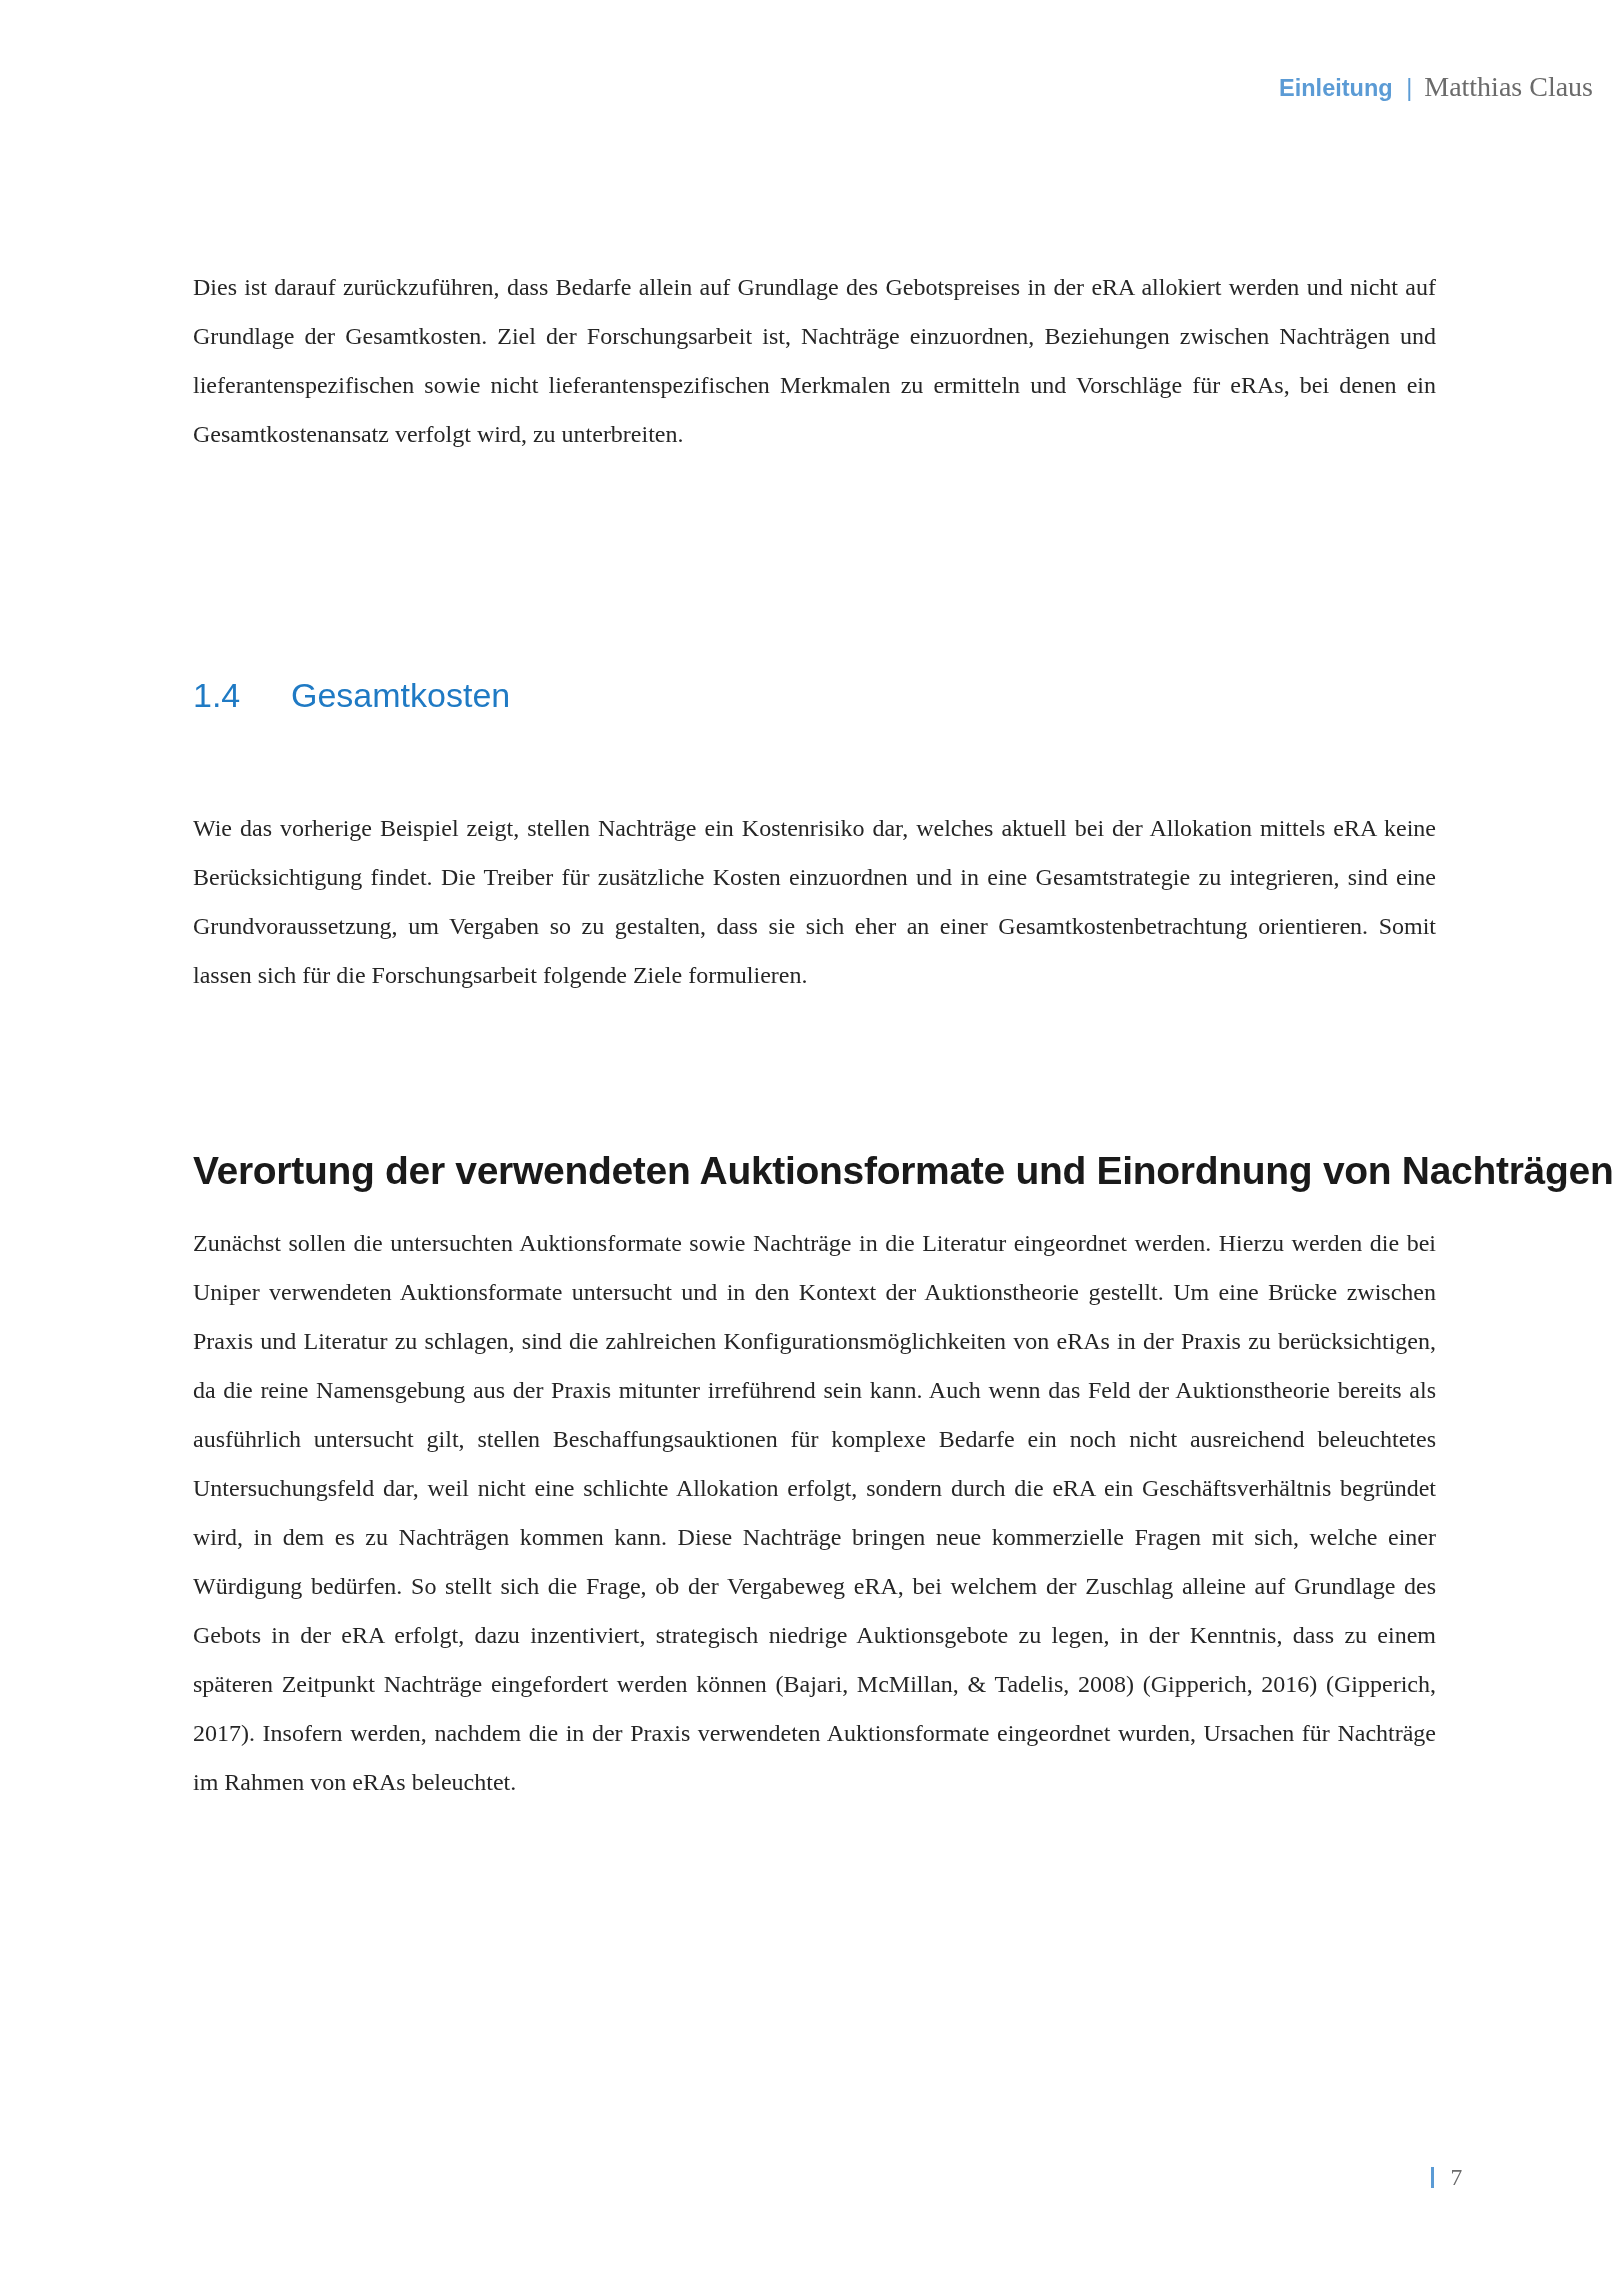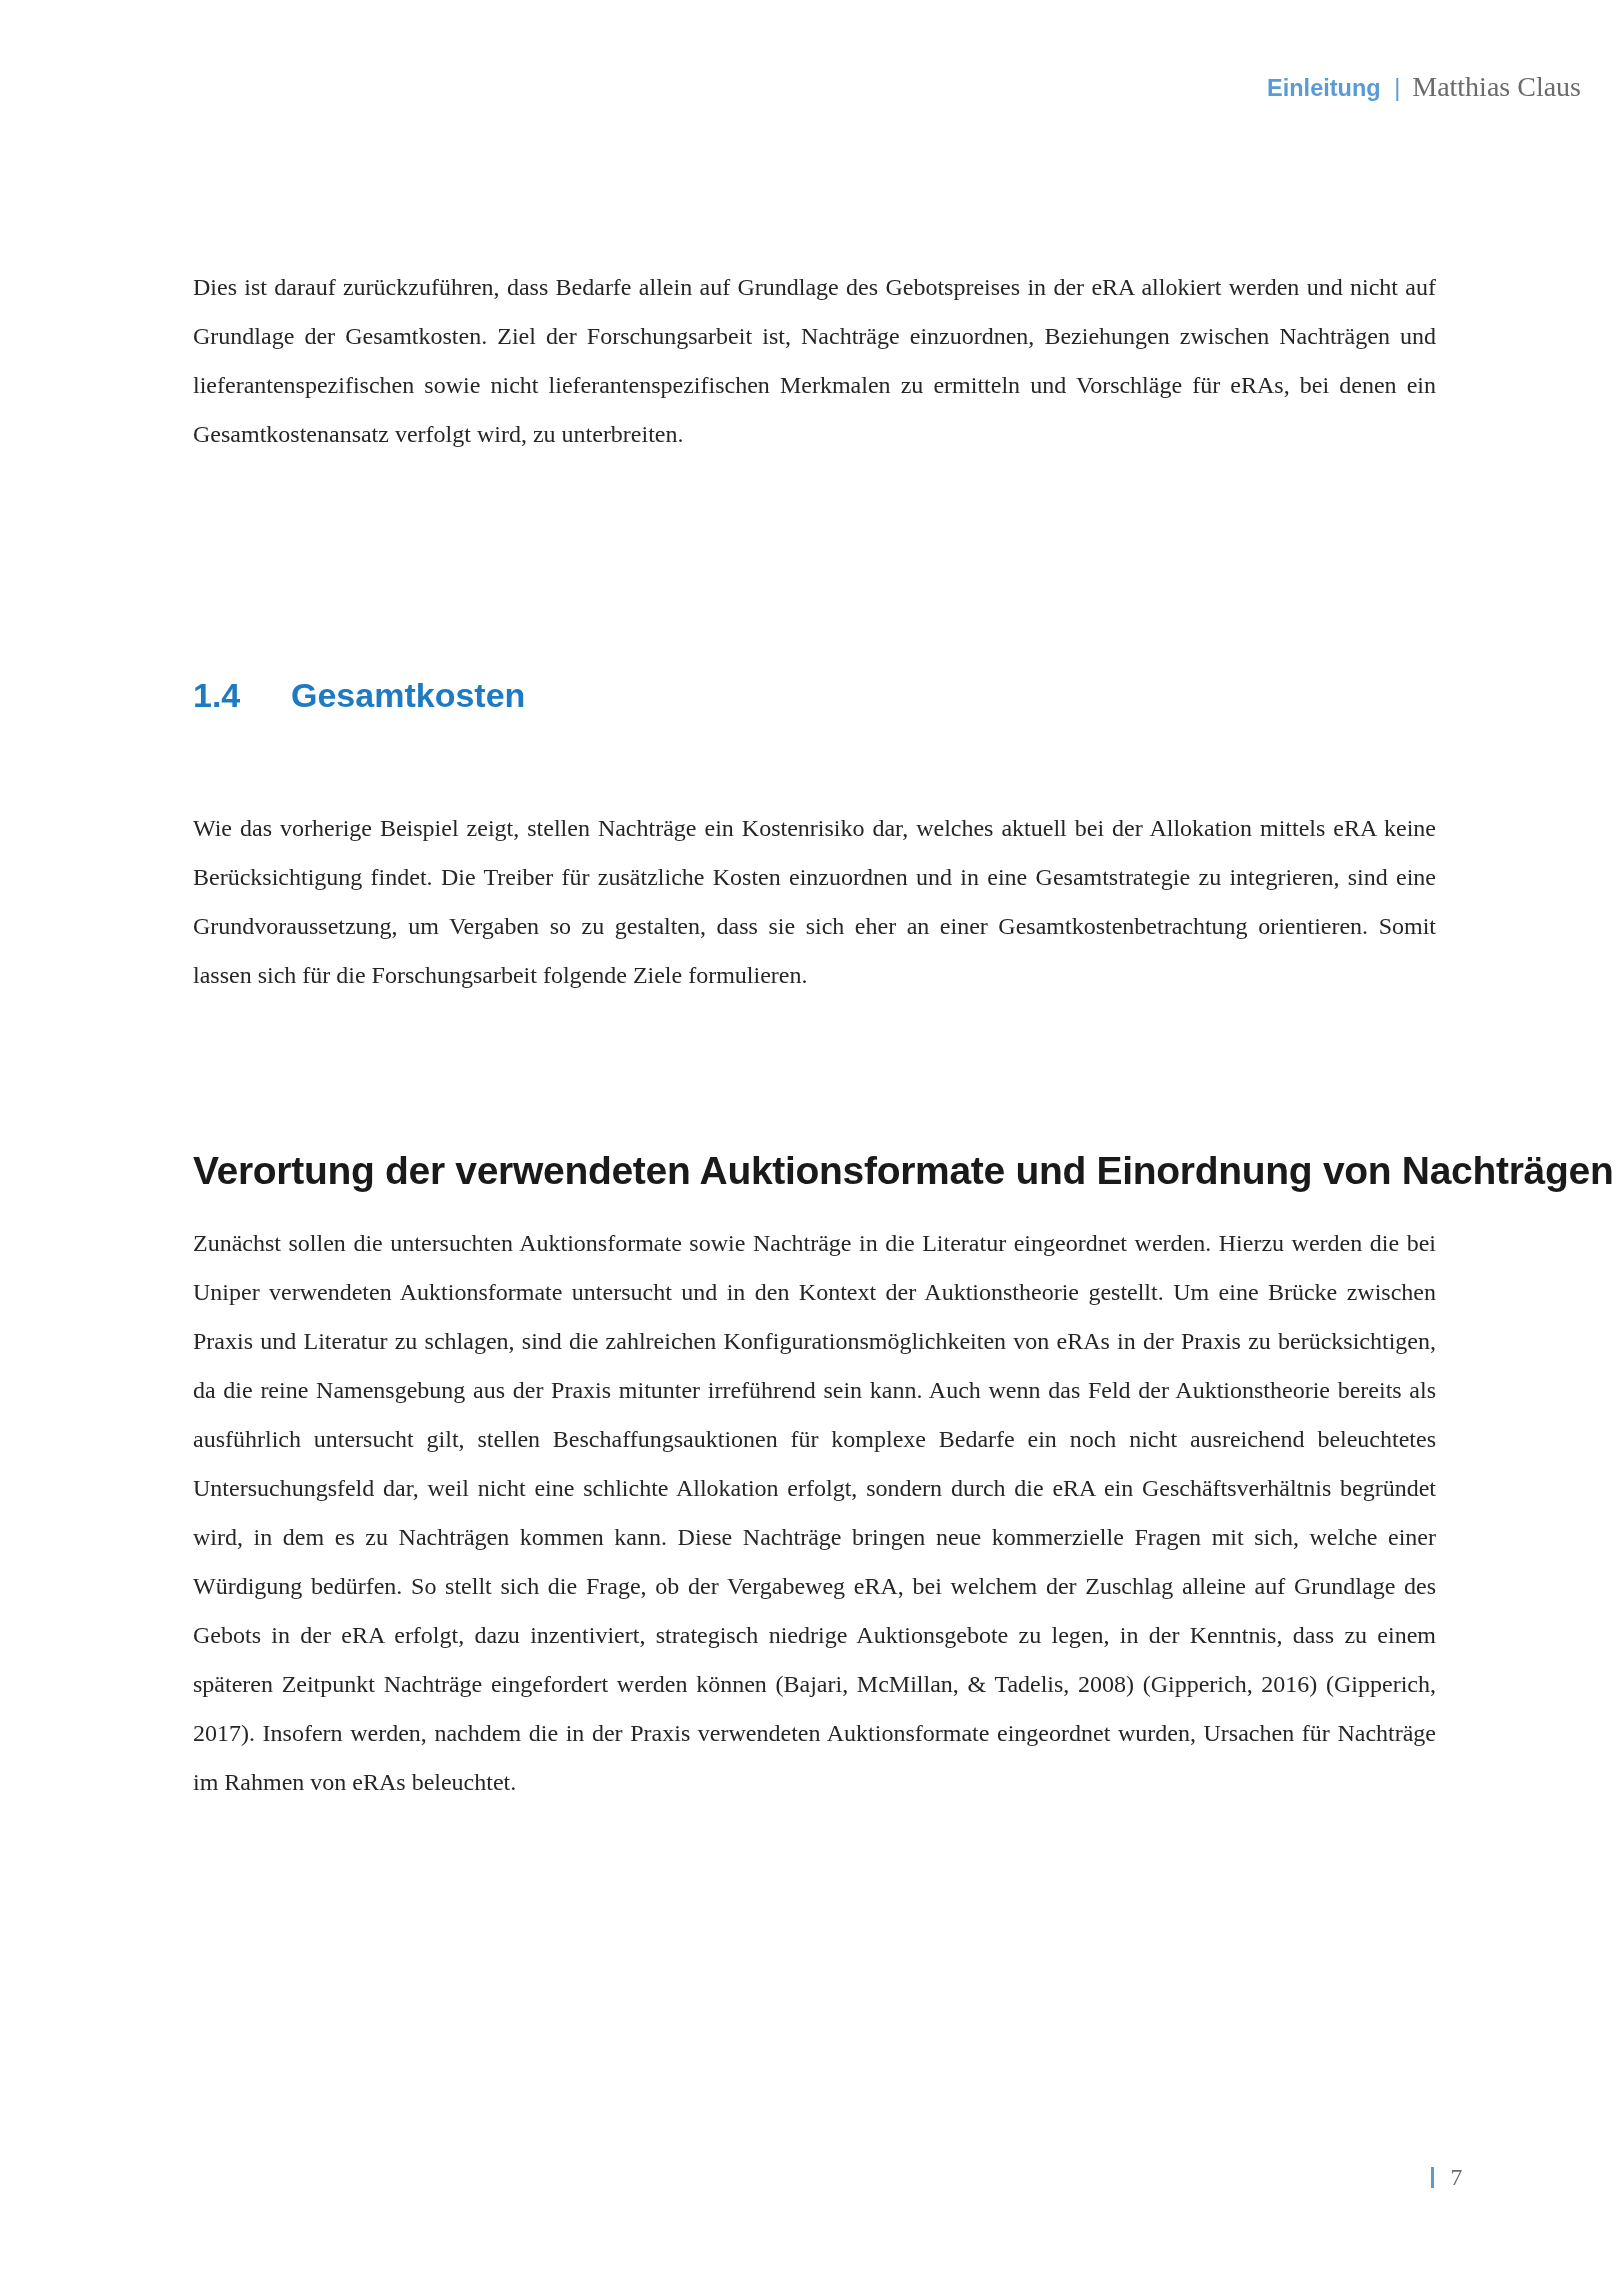--- a/index.html
+++ b/index.html
@@ -9,21 +9,21 @@
     }
     body {
       width: 1621px;
       height: 2293px;
       position: relative;
       overflow: hidden;
     }
     .running-header {
       position: absolute;
       top: 71px;
-      right: 40px;
+      right: 28px;
       display: flex;
       align-items: baseline;
       gap: 0;
       white-space: nowrap;
     }
     .header-chapter {
       font-family: "Liberation Sans", sans-serif;
       font-weight: bold;
       font-size: 23.5px;
       color: #5b9bd5;
@@ -56,21 +56,21 @@
       text-align: justify;
       hyphens: manual;
       margin: 0;
     }
     .section-heading {
       position: absolute;
       left: 0;
       top: 676px;
       margin: 0;
       font-family: "Liberation Sans", sans-serif;
-      font-weight: bold;
+      font-weight: normal;
       font-size: 34px;
       color: #1f7ac4;
       display: flex;
       align-items: flex-end;
     }
     .section-number {
       display: inline-block;
       width: 98px;
     }
     .subheading {

